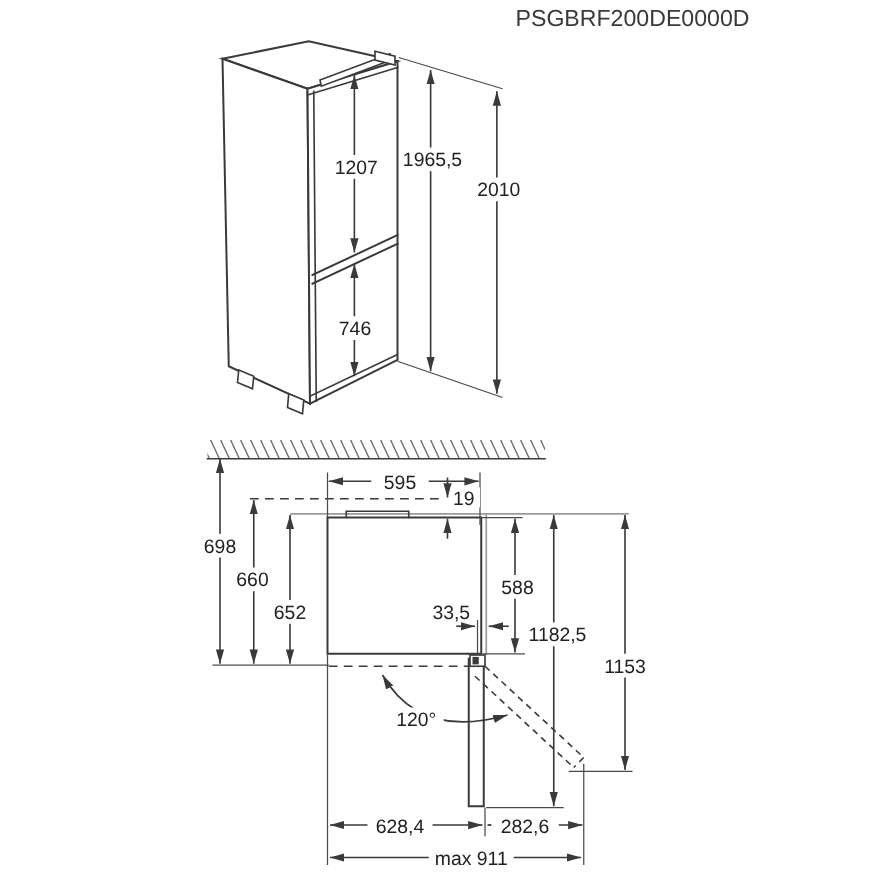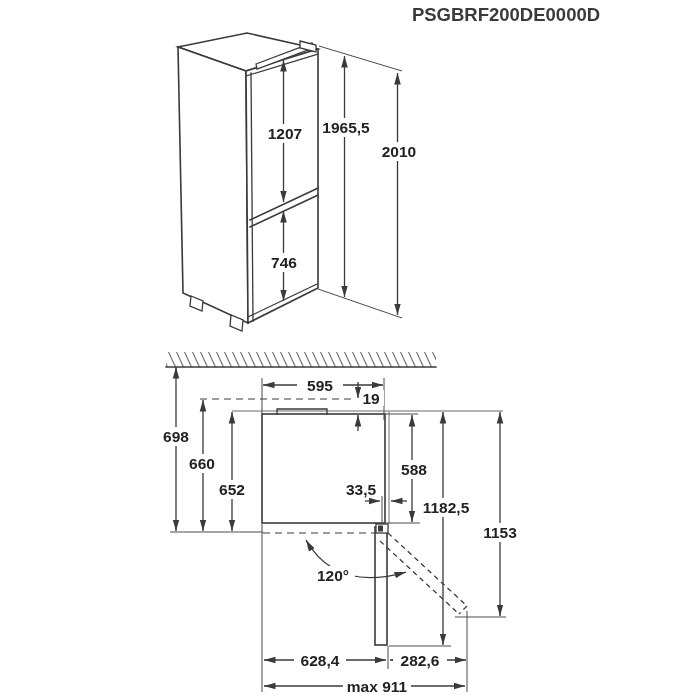--- a/index.html
+++ b/index.html
@@ -1,16 +1,16 @@
 <!DOCTYPE html>
 <html><head>
 <meta charset="utf-8">
 <style>
   html,body{margin:0;padding:0;background:#fff;}
-  .page{width:700px;height:700px;position:relative;background:#fff;overflow:hidden;font-weight:bold;}
+  .page{width:700px;height:700px;position:relative;background:#fff;overflow:hidden;}
   svg{display:block;}
   text{font-family:"Liberation Sans","DejaVu Sans",sans-serif;font-size:15.5px;fill:#222;}
   .title-text{font-size:18.5px;fill:#3a3a3a;}
   .s  {stroke:#3a3a3a;stroke-width:1.6;fill:none;stroke-linecap:square;}
   .sf {stroke:#3a3a3a;stroke-width:1.6;fill:#ffffff;stroke-linejoin:miter;}
   .sf13{stroke:#3a3a3a;stroke-width:1.3;fill:#ffffff;}
   .s13{stroke:#3a3a3a;stroke-width:1.3;fill:none;stroke-linecap:square;}
   .thin{stroke:#4a4a4a;stroke-width:1;fill:none;}
   .gray{stroke:#9b9b9b;stroke-width:1.4;fill:none;}
   .dash{stroke:#3a3a3a;stroke-width:1.2;fill:none;stroke-dasharray:7 5;}

